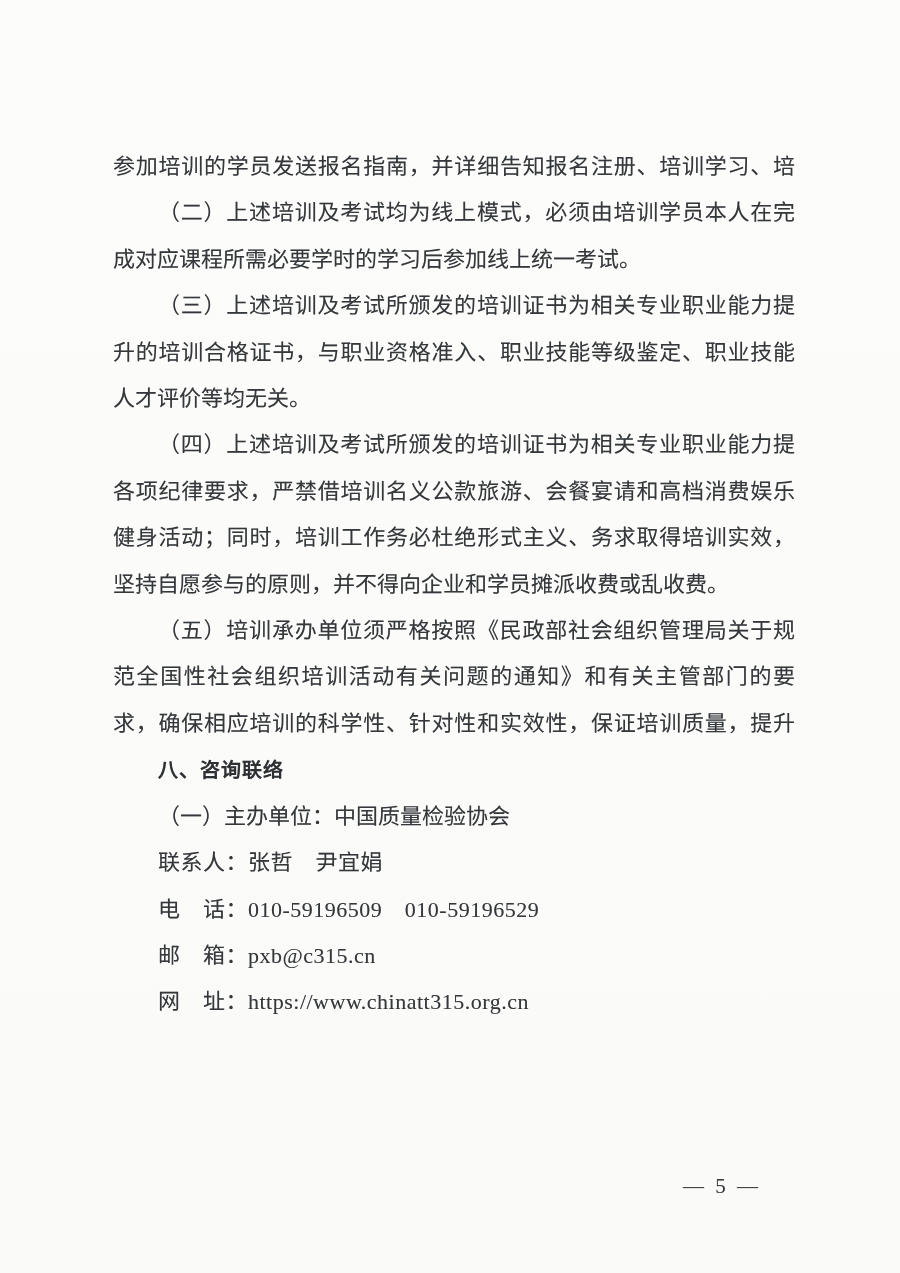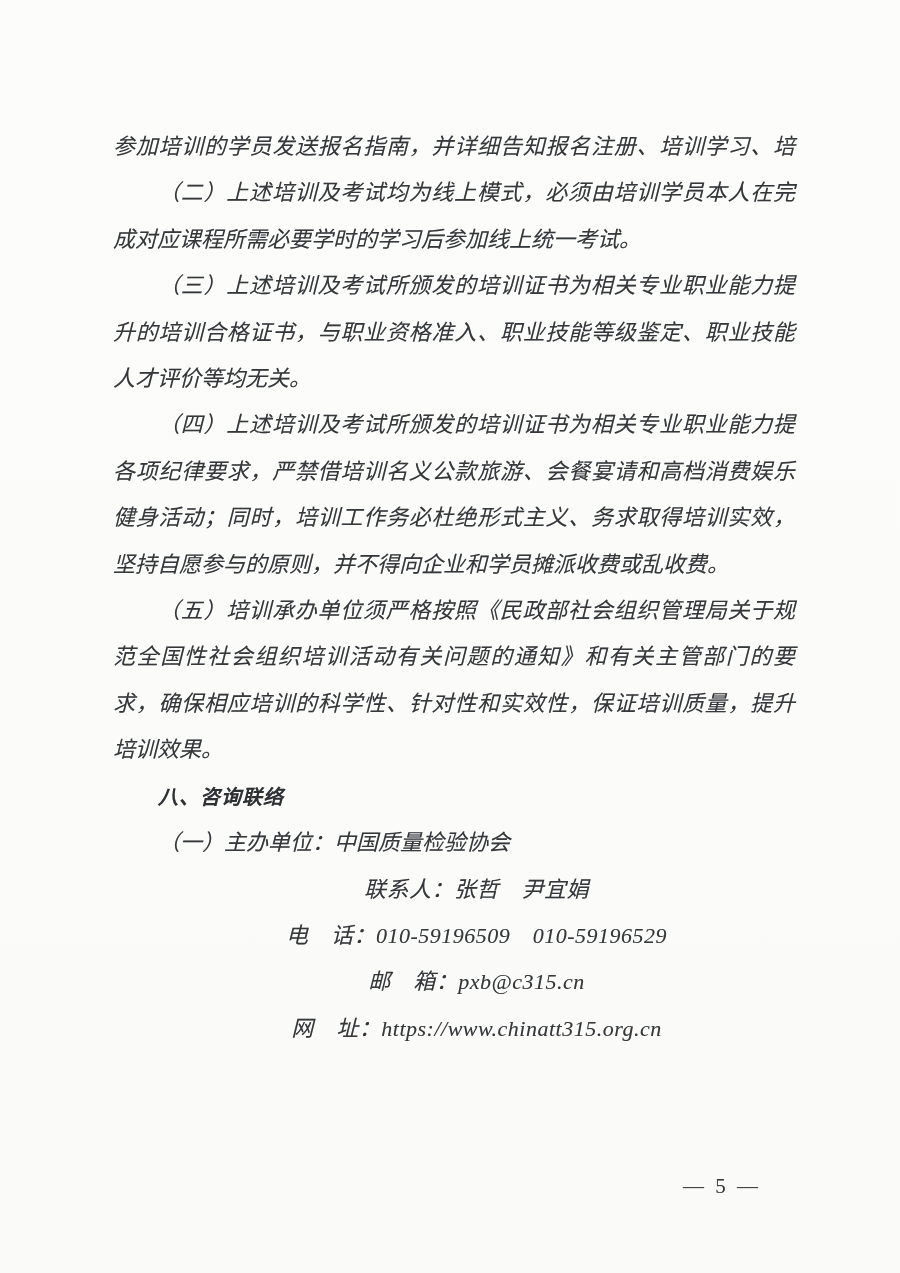--- a/index.html
+++ b/index.html
@@ -10,23 +10,22 @@
   .page {
     position: relative;
     width: 900px;
     height: 1273px;
     background: linear-gradient(180deg, #fcfcfb 0%, #fbfbfa 55%, #fafaf8 100%);
     overflow: hidden;
   }
   .text-block {
     position: absolute;
     left: 113px;
-    top: 124px;
+    top: 144px;
     width: 682px;
-    font-style: italic;
   }
   .line {
     margin: 0;
     padding: 0;
     font-family: "Liberation Serif", "DejaVu Serif", serif;
     font-size: 22px;
     line-height: 46.4px;
     color: #35383b;
     text-shadow: 0 0 0.4px rgba(70,70,75,0.35);
     white-space: pre-wrap;
@@ -40,21 +39,20 @@
   }
   .heading {
     font-family: "Liberation Sans", "DejaVu Sans", sans-serif;
     font-weight: 700;
     font-size: 20px;
     color: #2e3134;
     letter-spacing: 1px;
   }
   .contact {
     letter-spacing: 0.5px;
-    text-align: center;
   }
   .page-number {
     position: absolute;
     top: 1163px;
     left: 647px;
     width: 150px;
     text-align: center;
     font-family: "Liberation Serif", "DejaVu Serif", serif;
     font-size: 21px;
     line-height: 46px;
@@ -74,21 +72,20 @@
     <p class="line indent justify">（三）上述培训及考试所颁发的培训证书为相关专业职业能力提</p>
     <p class="line justify">升的培训合格证书，与职业资格准入、职业技能等级鉴定、职业技能</p>
     <p class="line">人才评价等均无关。</p>
     <p class="line indent justify">（四）上述培训及考试所颁发的培训证书为相关专业职业能力提</p>
     <p class="line justify">各项纪律要求，严禁借培训名义公款旅游、会餐宴请和高档消费娱乐</p>
     <p class="line justify">健身活动；同时，培训工作务必杜绝形式主义、务求取得培训实效，</p>
     <p class="line">坚持自愿参与的原则，并不得向企业和学员摊派收费或乱收费。</p>
     <p class="line indent justify">（五）培训承办单位须严格按照《民政部社会组织管理局关于规</p>
     <p class="line justify">范全国性社会组织培训活动有关问题的通知》和有关主管部门的要</p>
     <p class="line justify">求，确保相应培训的科学性、针对性和实效性，保证培训质量，提升</p>
-    <p class="line">培训效果。</p>
     <p class="line indent heading">八、咨询联络</p>
     <p class="line indent">（一）主办单位：中国质量检验协会</p>
     <p class="line indent contact">联系人：张哲　尹宜娟</p>
     <p class="line indent contact">电　话：010-59196509　010-59196529</p>
     <p class="line indent contact">邮　箱：pxb@c315.cn</p>
     <p class="line indent contact">网　址：https://www.chinatt315.org.cn</p>
   </main>
   <div class="page-number">— 5 —</div>
 </div>
 

